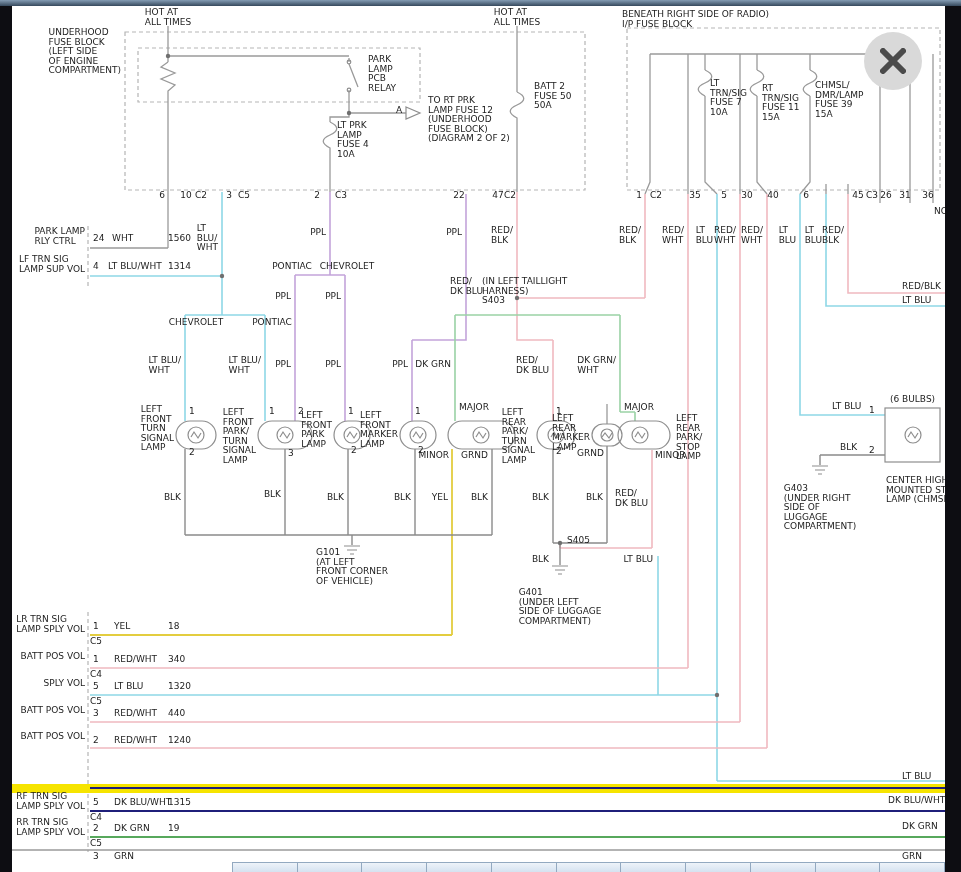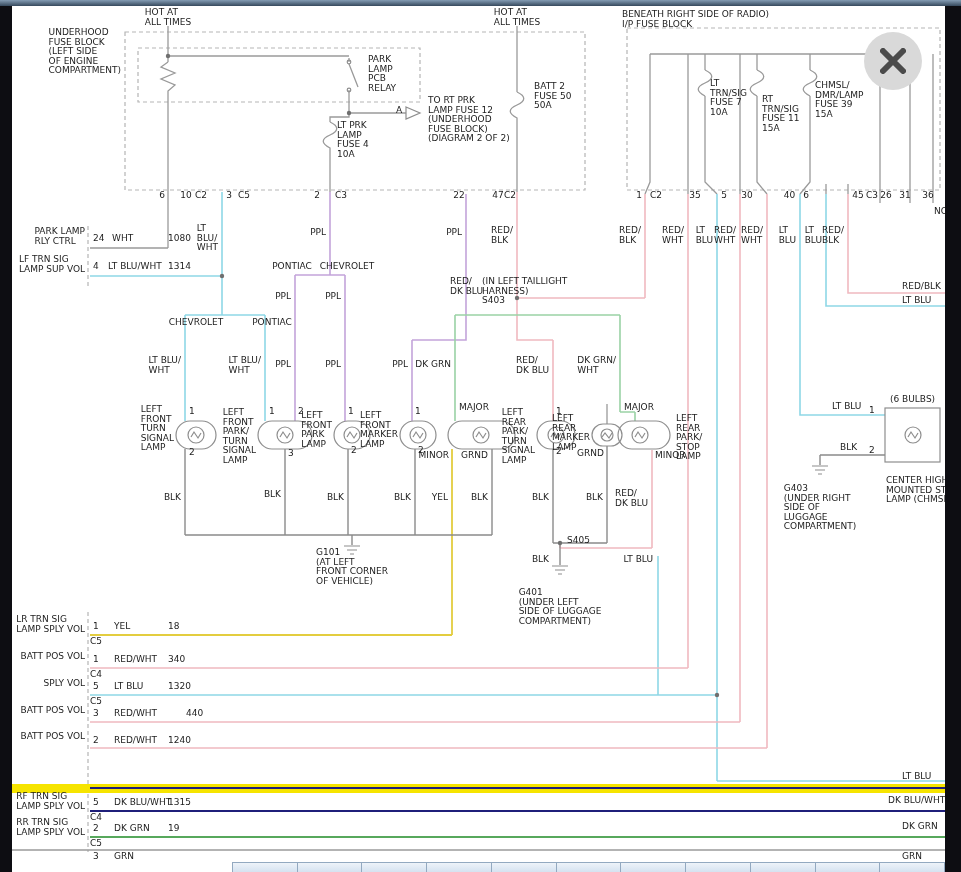--- a/index.html
+++ b/index.html
@@ -148,21 +148,21 @@
 FUSE BLOCK)
 (DIAGRAM 2 OF 2)</div>
       <div class="lbl" style="left: 396px; top: 106px;">A</div>
       <div class="lbl" style="left: 534px; top: 82px;">BATT 2
 FUSE 50
 50A</div>
       <div class="lbl" style="left: 710px; top: 79px;">LT
 TRN/SIG
 FUSE 7
 10A</div>
-      <div class="lbl" style="left: 762px; top: 84px; margin-top: 11px;">RT
+      <div class="lbl" style="left: 762px; top: 84px;">RT
 TRN/SIG
 FUSE 11
 15A</div>
       <div class="lbl" style="left: 815px; top: 81px;">CHMSL/
 DMR/LAMP
 FUSE 39
 15A</div>
       <div class="lbl ac" style="left: 162px; top: 191px;">6</div>
       <div class="lbl ac" style="left: 186px; top: 191px;">10</div>
       <div class="lbl ac" style="left: 201px; top: 191px;">C2</div>
@@ -171,33 +171,33 @@
       <div class="lbl ac" style="left: 317px; top: 191px;">2</div>
       <div class="lbl ac" style="left: 341px; top: 191px;">C3</div>
       <div class="lbl ac" style="left: 459px; top: 191px;">22</div>
       <div class="lbl ac" style="left: 498px; top: 191px;">47</div>
       <div class="lbl ac" style="left: 510px; top: 191px;">C2</div>
       <div class="lbl ac" style="left: 639px; top: 191px;">1</div>
       <div class="lbl ac" style="left: 656px; top: 191px;">C2</div>
       <div class="lbl ac" style="left: 695px; top: 191px;">35</div>
       <div class="lbl ac" style="left: 724px; top: 191px;">5</div>
       <div class="lbl ac" style="left: 747px; top: 191px;">30</div>
-      <div class="lbl ac" style="left: 773px; top: 191px; padding-left: 33px;">40</div>
+      <div class="lbl ac" style="left: 773px; top: 191px;">40</div>
       <div class="lbl ac" style="left: 806px; top: 191px;">6</div>
       <div class="lbl ac" style="left: 858px; top: 191px;">45</div>
       <div class="lbl ac" style="left: 872px; top: 191px;">C3</div>
       <div class="lbl ac" style="left: 886px; top: 191px;">26</div>
       <div class="lbl ac" style="left: 905px; top: 191px;">31</div>
       <div class="lbl ac" style="left: 928px; top: 191px;">36</div>
       <div class="lbl" style="left: 898px; top: 207px; padding-left: 36px;">NOT USED</div>
       <div class="lbl ar" style="left: 85px; top: 227px;">PARK LAMP
 RLY CTRL</div>
       <div class="lbl" style="left: 93px; top: 234px;">24</div>
       <div class="lbl" style="left: 112px; top: 234px;">WHT</div>
-      <div class="lbl" style="left: 168px; top: 234px;">1080</div>
+      <div class="lbl" style="left: 168px; top: 234px;">1560</div>
       <div class="lbl ar" style="left: 85px; top: 255px;">LF TRN SIG
 LAMP SUP VOL</div>
       <div class="lbl" style="left: 93px; top: 262px;">4</div>
       <div class="lbl" style="left: 108px; top: 262px;">LT BLU/WHT</div>
       <div class="lbl" style="left: 168px; top: 262px;">1314</div>
       <div class="lbl ar" style="left: 218px; top: 224px;">LT
 BLU/
 WHT</div>
       <div class="lbl ar" style="left: 326px; top: 228px;">PPL</div>
       <div class="lbl ar" style="left: 462px; top: 228px;">PPL</div>
@@ -341,21 +341,21 @@
       <div class="lbl" style="left: 168px; top: 655px;">340</div>
       <div class="lbl" style="left: 90px; top: 670px;">C4</div>
       <div class="lbl ar" style="left: 85px; top: 679px;">SPLY VOL</div>
       <div class="lbl" style="left: 93px; top: 682px;">5</div>
       <div class="lbl" style="left: 114px; top: 682px;">LT BLU</div>
       <div class="lbl" style="left: 168px; top: 682px;">1320</div>
       <div class="lbl" style="left: 90px; top: 697px;">C5</div>
       <div class="lbl ar" style="left: 85px; top: 706px;">BATT POS VOL</div>
       <div class="lbl" style="left: 93px; top: 709px;">3</div>
       <div class="lbl" style="left: 114px; top: 709px;">RED/WHT</div>
-      <div class="lbl" style="left: 168px; top: 709px; margin-left: 18px;">440</div>
+      <div class="lbl" style="left: 168px; top: 709px;">440</div>
       <div class="lbl ar" style="left: 85px; top: 732px;">BATT POS VOL</div>
       <div class="lbl" style="left: 93px; top: 736px;">2</div>
       <div class="lbl" style="left: 114px; top: 736px;">RED/WHT</div>
       <div class="lbl" style="left: 168px; top: 736px;">1240</div>
       <div class="lbl" style="left: 902px; top: 772px;">LT BLU</div>
       <div class="lbl ar" style="left: 85px; top: 792px;">RF TRN SIG
 LAMP SPLY VOL</div>
       <div class="lbl" style="left: 93px; top: 798px;">5</div>
       <div class="lbl" style="left: 114px; top: 798px;">DK BLU/WHT</div>
       <div class="lbl" style="left: 168px; top: 798px;">1315</div>

